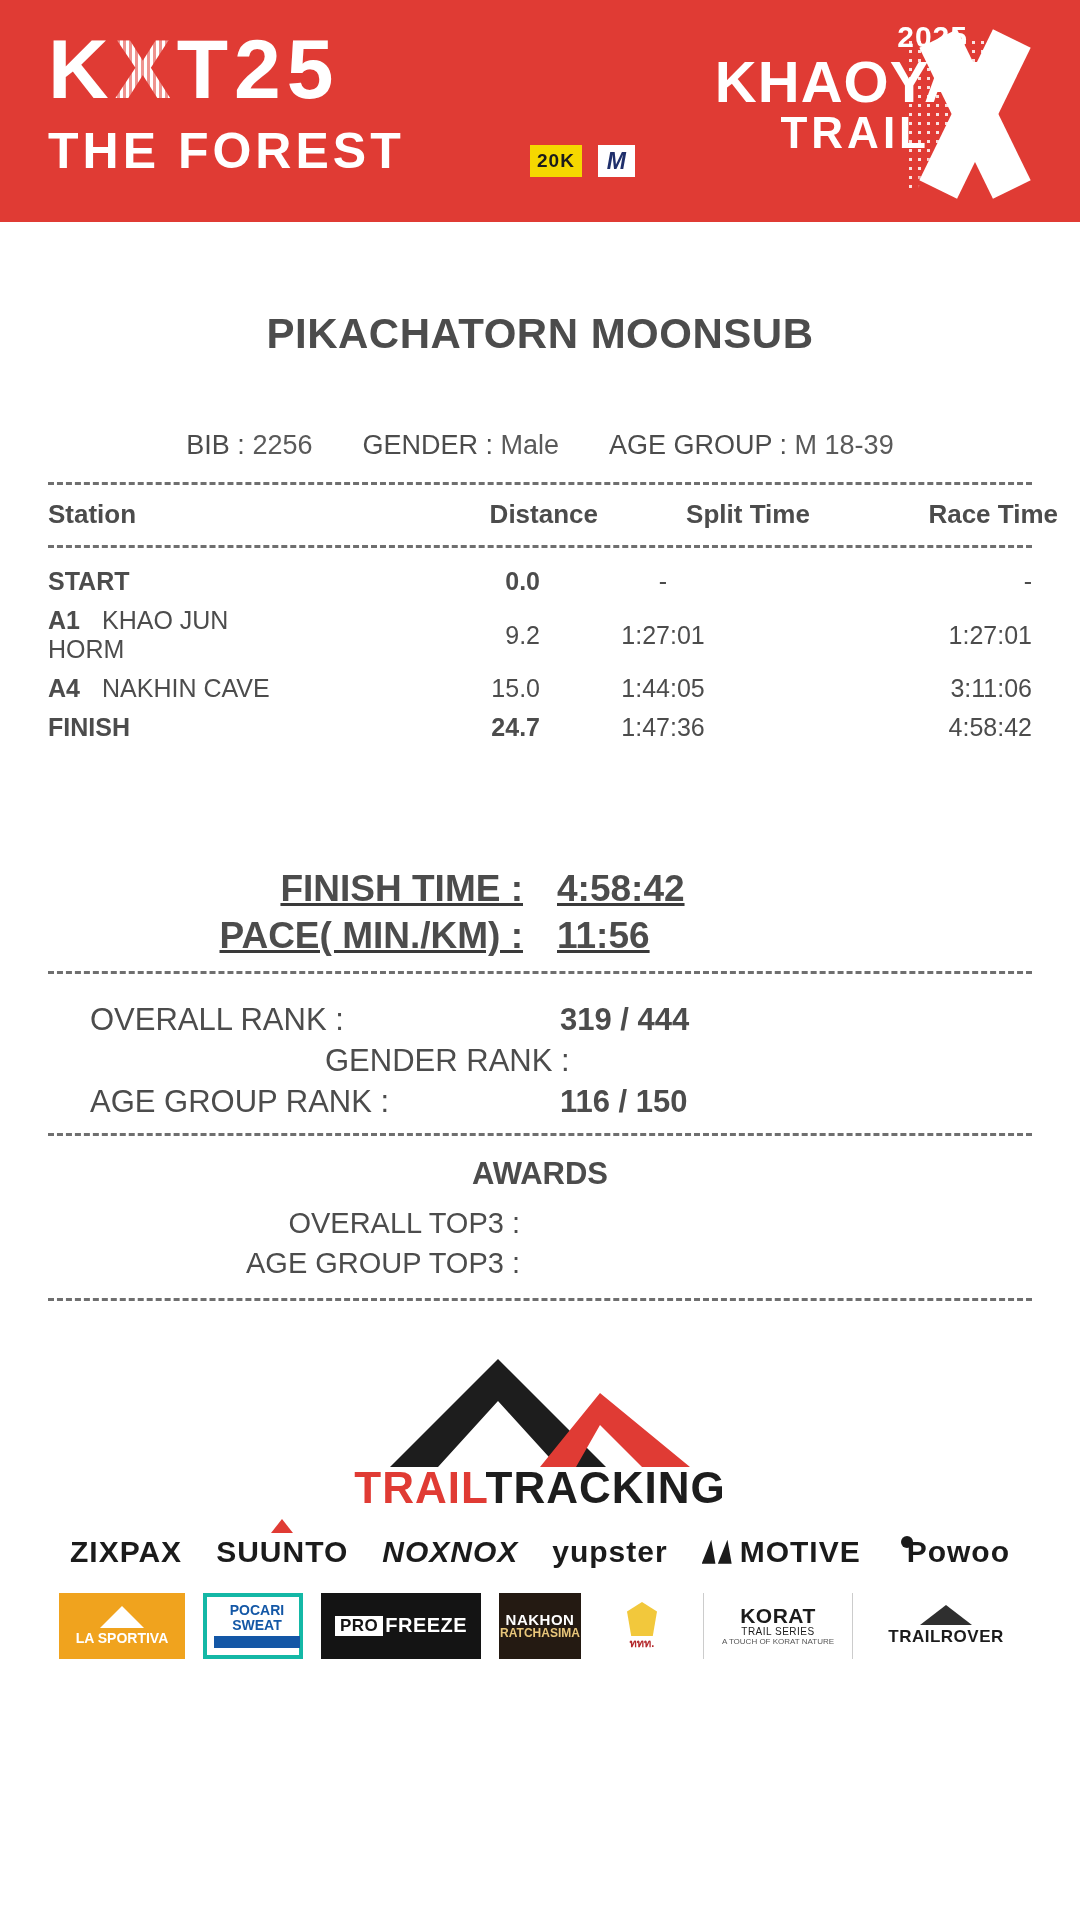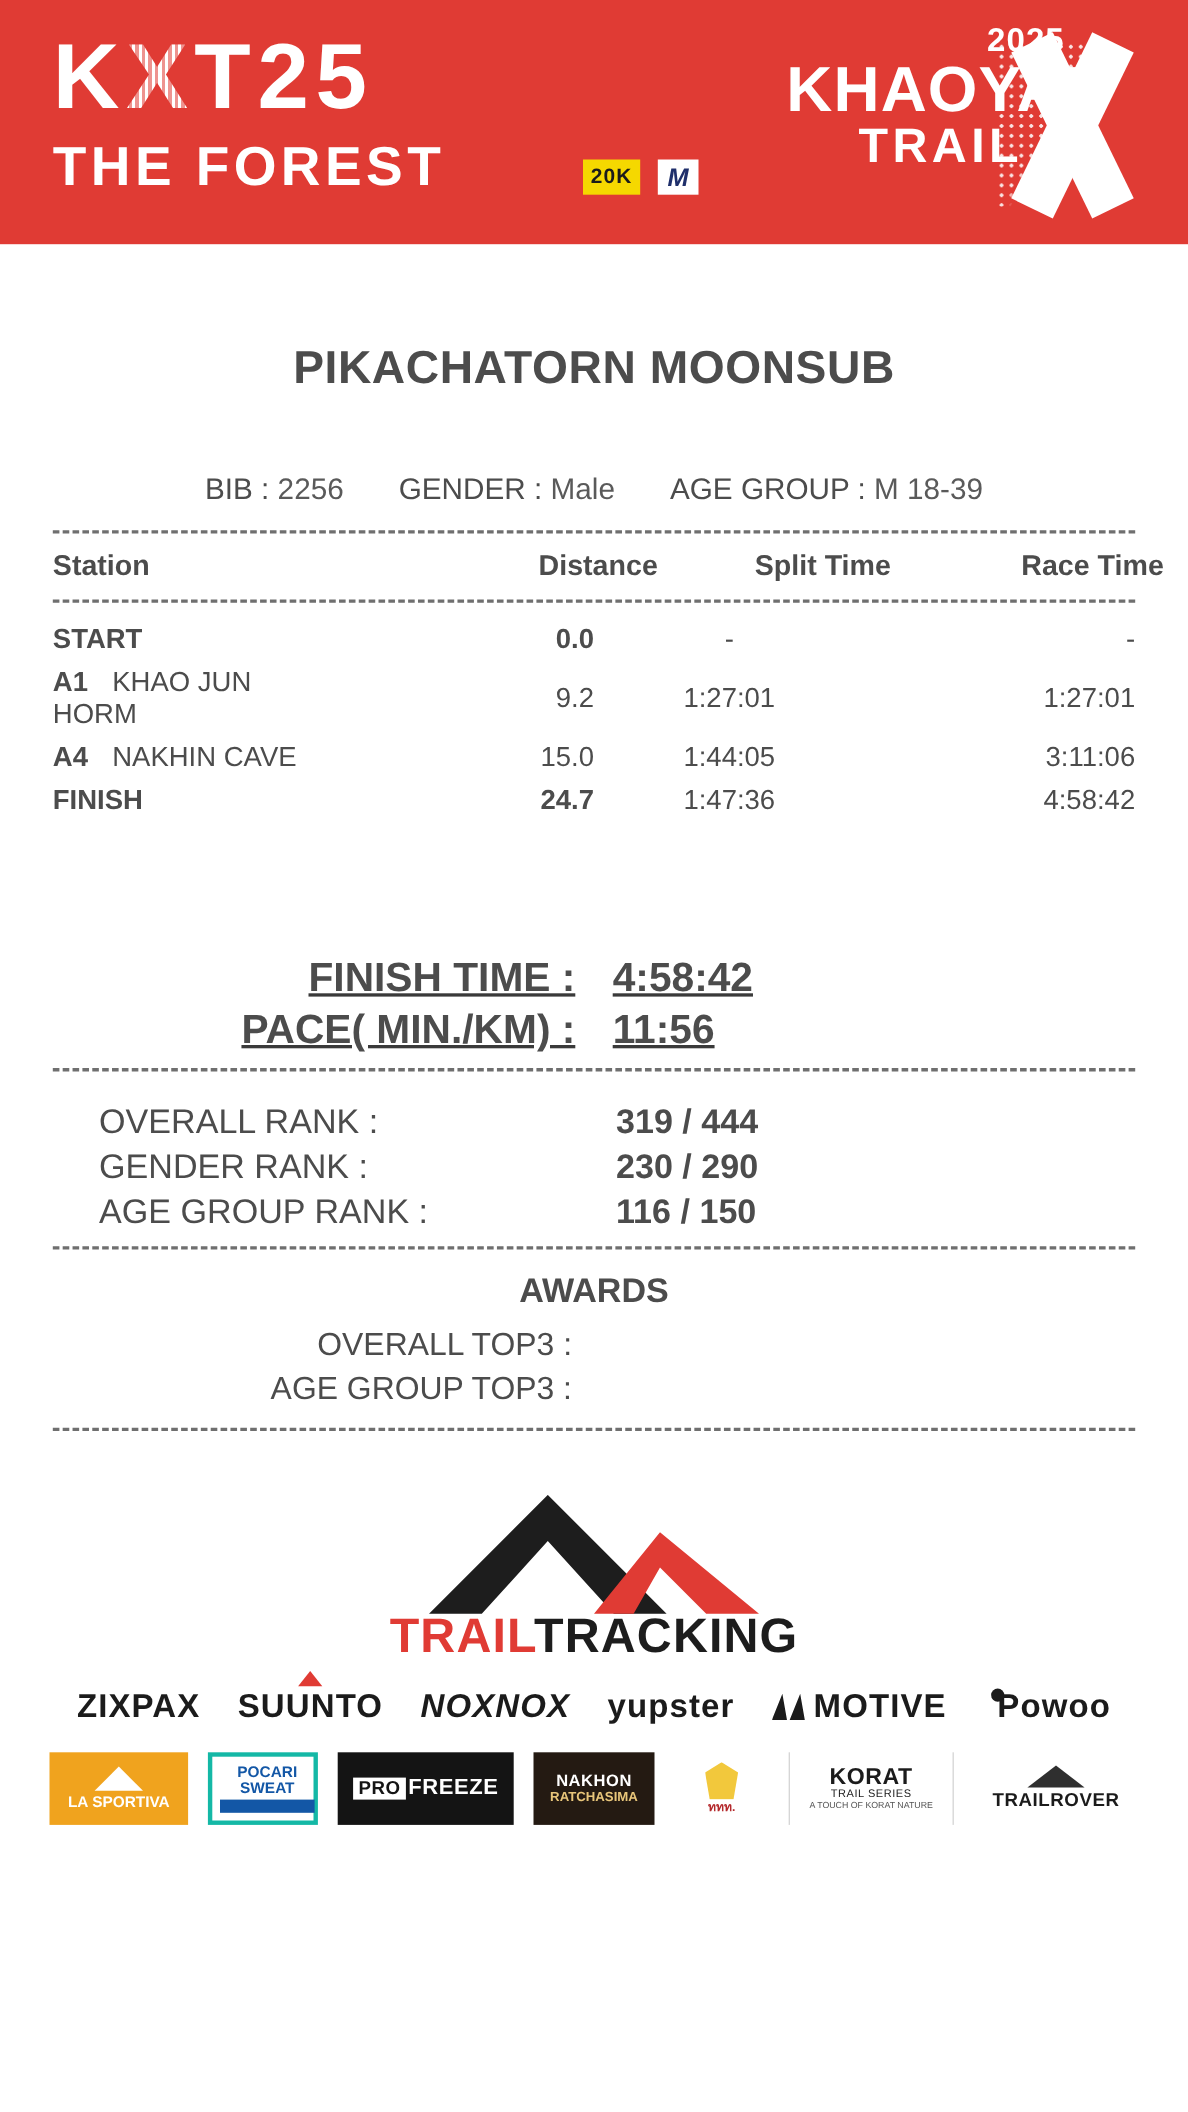--- a/index.html
+++ b/index.html
@@ -344,21 +344,21 @@
     width: 0; height: 0;
     border-left: 22px solid transparent;
     border-right: 22px solid transparent;
     border-bottom: 22px solid #ffffff;
     margin-bottom: 3px;
   }
   .lb-pocari { width: 100px; background: #ffffff; color: #1357a6; border: 4px solid #14b8a6; flex-direction: column; padding-left: 16px;}
   .lb-pocari .bluewave { width: 86px; height: 12px; background: #1357a6; margin-top: 4px; }
   .lb-freeze { width: 160px; background: #141414; color: #ffffff; letter-spacing: .5px; font-size: 20px;}
   .lb-freeze .pro { background: #ffffff; color: #141414; padding: 1px 5px; margin-right: 2px; font-size: 17px;}
-  .lb-nakhon { width: 110px; background: #241a12; color: #e8c67a; flex-direction: column; font-size: 12px;}
+  .lb-nakhon { width: 82px; background: #241a12; color: #e8c67a; flex-direction: column; font-size: 12px;}
   .lb-nakhon .ribbon { color: #ffffff; font-size: 15px; letter-spacing: .5px;}
   .lb-garuda { width: 86px; background: #ffffff; color: #b4292c; flex-direction: column; font-size: 11px;}
   .lb-garuda .crest {
     width: 30px; height: 34px; background: #f2c83c;
     clip-path: polygon(50% 0, 100% 28%, 86% 100%, 14% 100%, 0 28%);
     margin-bottom: 2px;
   }
   .lb-korat { width: 150px; background: #ffffff; color: #1b1b1b; flex-direction: column; border-left: 1px solid #ccc; border-right: 1px solid #ccc;}
   .lb-korat .kname { font-size: 21px; letter-spacing: .5px; }
   .lb-korat .ksub { font-size: 10px; font-weight: normal; letter-spacing: .5px; }
@@ -478,21 +478,20 @@
 <div class="sp-10"></div>
 <div class="dashes"></div>
 
 <div class="ranks">
   <div class="rank-line">
     <span class="lbl">OVERALL RANK :</span>
     <span class="val">319 / 444</span>
   </div>
   <div class="rank-line">
     <span class="lbl">GENDER RANK :</span>
-    <span class="val">230 / 290</span>
   </div>
   <div class="rank-line">
     <span class="lbl">AGE GROUP RANK :</span>
     <span class="val">116 / 150</span>
   </div>
 </div>
 
 <div class="sp-10"></div>
 <div class="dashes"></div>
 

